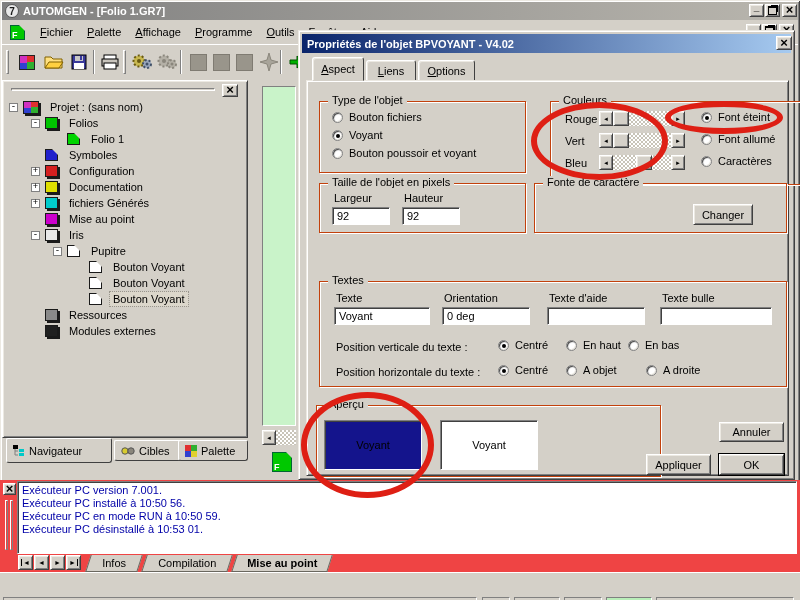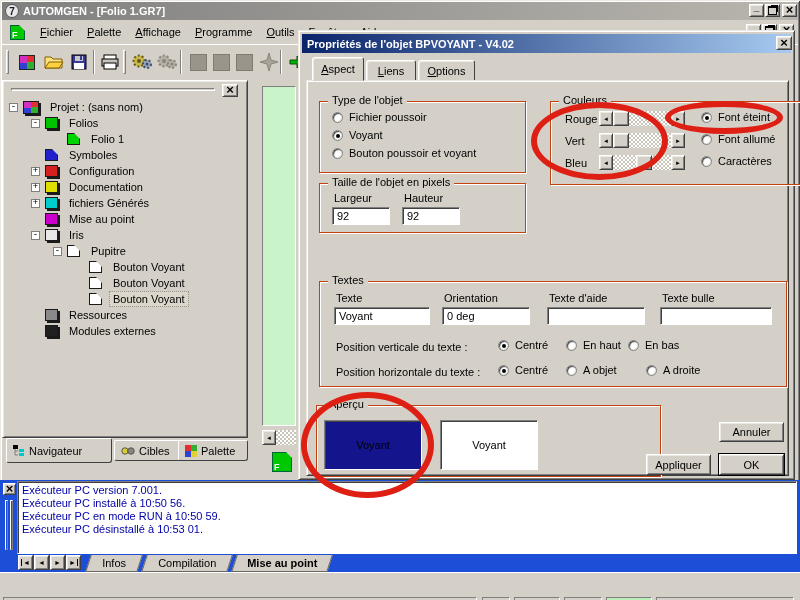--- a/index.html
+++ b/index.html
@@ -65,21 +65,21 @@
   .radio{display:inline-block;width:11px;height:11px;flex:none;border-radius:50%;background:#fff;border:1px solid #808080;box-shadow:inset 1px 1px 1px #404040,inset -1px -1px 0 #ece9e2;position:relative;vertical-align:middle}
   .radio.checked::after{content:"";position:absolute;left:3px;top:3px;width:4px;height:4px;border-radius:50%;background:#000}
   .opt{position:absolute;display:flex;align-items:center;gap:6px;white-space:nowrap}
   .field{position:absolute;background:#fff;border:1px solid;border-color:#808080 #fff #fff #808080;box-shadow:inset 1px 1px 0 #404040;font:11px "Liberation Sans",sans-serif;padding:1px 4px;outline:none}
   .field:disabled,.field.dis{background:#d4d0c8;color:#808080}
   .lbl{position:absolute;white-space:nowrap}
   .preview{position:absolute;border:1px solid;border-color:#808080 #fff #fff #808080;box-shadow:inset 1px 1px 0 #404040;display:flex;align-items:center;justify-content:center}
   
   .ring{position:absolute;border:6px solid #de1f14;border-radius:50%;z-index:40;pointer-events:none}
   
-  .output{position:absolute;left:0;top:480px;width:800px;height:92px;background:#1d4ed8}
+  .output{position:absolute;left:0;top:480px;width:800px;height:92px;background:#ef4444}
   .out-text{position:absolute;left:17px;top:1px;width:780px;height:73px;background:#fff;border:1px solid;border-color:#808080 #fff #fff #808080;box-shadow:inset 1px 1px 0 #404040;color:#0000a8;padding:2px 4px;line-height:13px;overflow:hidden}
   .vridge{position:absolute;width:3px;border:1px solid;border-color:#fff #808080 #808080 #fff}
   .btab{position:absolute;height:17px;transform:skewX(-18deg);background:#d4d0c8;border:1px solid #6a675f;border-top:none;display:flex;align-items:center;justify-content:center;padding:0 8px}
   .btab>span{display:inline-block;transform:skewX(18deg)}
   .btab.active{font-weight:bold;z-index:2;background:#d4d0c8}
   .navarr{position:absolute;width:15px;height:15px;font-size:7px}
   
   .statusbar{position:absolute;left:0;top:572px;width:800px;height:28px;background:#d4d0c8;border-top:1px solid #fff}
   .scell{position:absolute;top:24px;height:17px;border:1px solid;border-color:#808080 #fff #fff #808080;padding:9px 4px;white-space:nowrap}
 </style>
@@ -347,21 +347,21 @@
       </div>
     <div class="tab" style="left:119px;top:29px;width:57px;height:21px">
         <span>Options</span>
       </div>
     <div class="tabpage" style="left:7px;top:49px;width:483px;height:396px"></div>
 
     <div class="groupbox" style="left:20px;top:70px;width:207px;height:72px">
       <span class="legend">Type de l'objet</span>
       <div class="opt" style="left:12px;top:9px">
           <span class="radio"></span>
-          <span>Fichier poussoir</span>
+          <span>Bouton fichiers</span>
         </div>
       <div class="opt" style="left:12px;top:27px">
           <span class="radio checked"></span>
           <span>Voyant</span>
         </div>
       <div class="opt" style="left:12px;top:45px">
           <span class="radio"></span>
           <span>Bouton poussoir et voyant</span>
         </div>
     </div>
@@ -407,20 +407,24 @@
     </div>
 
     <div class="groupbox" style="left:20px;top:152px;width:207px;height:50px">
       <span class="legend">Taille de l'objet en pixels</span>
       <span class="lbl" style="left:14px;top:8px">Largeur</span>
       <span class="lbl" style="left:84px;top:8px">Hauteur</span>
       <input class="field" style="left: 12px; top: 23px; width: 58px; height: 18px;" value="92">
       <input class="field" style="left: 82px; top: 23px; width: 58px; height: 18px;" value="92">
     </div>
 
+    <div class="groupbox" style="left:235px;top:152px;width:253px;height:50px">
+      <span class="legend">Fonte de caractère</span>
+      <div class="btn" style="left:158px;top:20px;width:60px;height:21px">Changer</div>
+    </div>
 
 
     <div class="groupbox" style="left:20px;top:250px;width:468px;height:106px">
       <span class="legend">Textes</span>
       <span class="lbl" style="left:16px;top:10px">Texte</span>
       <span class="lbl" style="left:124px;top:10px">Orientation</span>
       <span class="lbl" style="left:229px;top:10px">Texte d'aide</span>
       <span class="lbl" style="left:342px;top:10px">Texte bulle</span>
       <input class="field" style="left: 14px; top: 25px; width: 96px; height: 18px;" value="Voyant">
       <input class="field" style="left: 122px; top: 25px; width: 88px; height: 18px;" value="0 deg">

